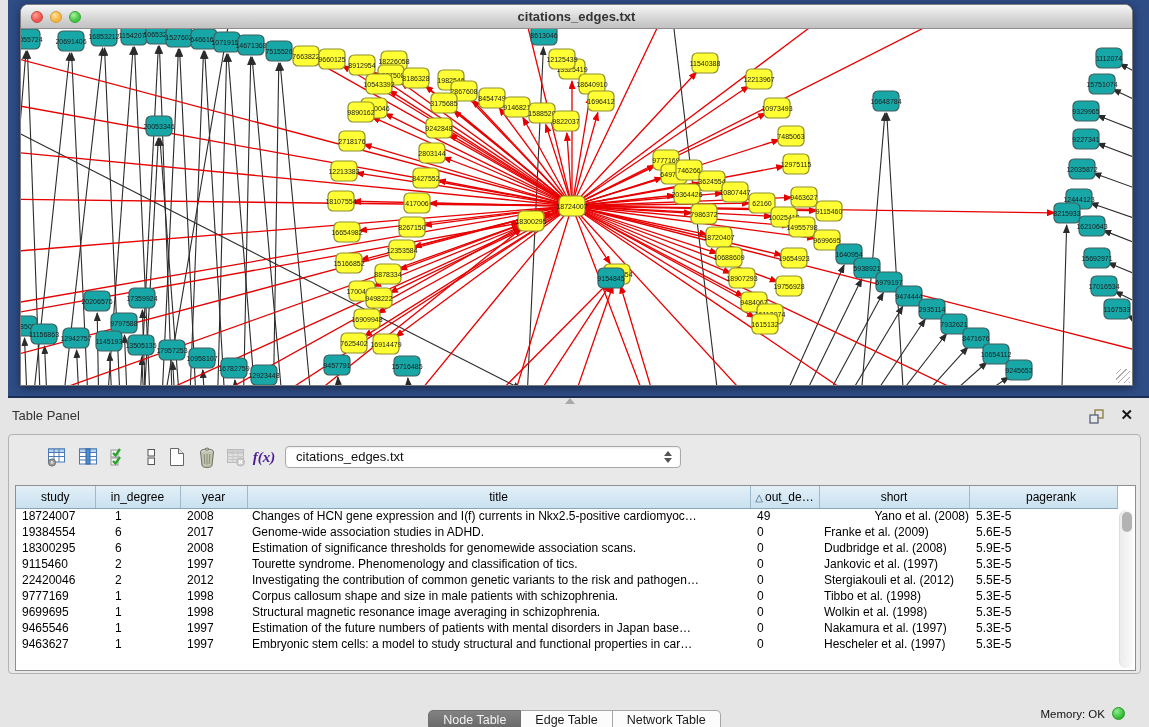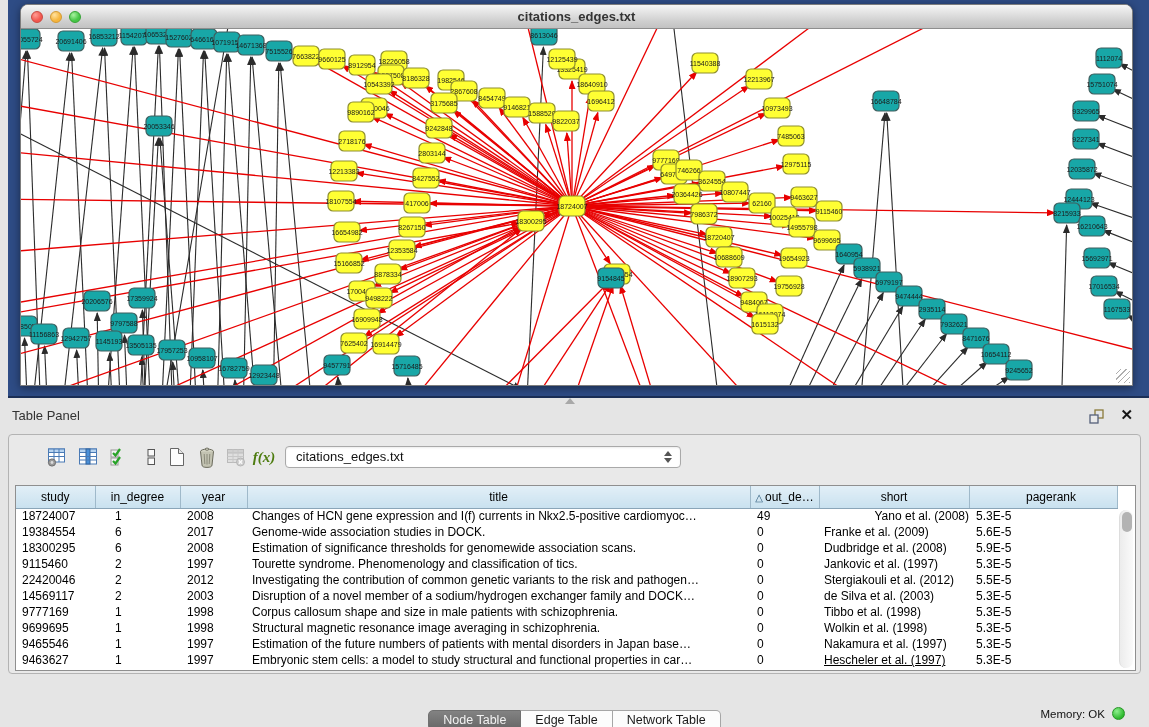--- a/index.html
+++ b/index.html
@@ -32,21 +32,21 @@
   .tpanel-title { position:absolute; left:12px; top:8px; font-size:13px; color:#333; }
   .float-ico { position:absolute; right:45px; top:8px; width:16px; height:16px; }
   .close-x { position:absolute; right:16px; top:6px; font-size:15px; font-weight:bold; color:#161616; cursor:default; }
   .split-caret { position:absolute; left:565px; top:-2px; width:0; height:0;
     border-left:5px solid transparent; border-right:5px solid transparent; border-bottom:6px solid #a8a8a8; }
 
   .container { position:absolute; left:8px; top:34px; width:1133px; height:240px;
     background:#e9e9e9; border:1px solid #b3b3b3; border-radius:4px; }
   .toolbar { position:absolute; left:0; top:8px; height:28px; width:100%; }
   .tb-ic { position:absolute; top:2px; width:24px; height:24px; display:flex; align-items:center; justify-content:center; }
-  .fx { font-family:"Liberation Serif", serif; font-style:italic; font-weight:bold; font-size:15px; color:#4d7c0f; }
+  .fx { font-family:"Liberation Serif", serif; font-style:italic; font-weight:bold; font-size:15px; color:#4c1d95; }
   .combo { position:absolute; left:276px; top:3px; width:396px; height:22px; background:#fff;
     border:1px solid #a9a9a9; border-radius:4px; font-size:13px; color:#111; line-height:20px;
     padding-left:10px; box-shadow:inset 0 1px 2px rgba(0,0,0,.08); }
   .combo .steppers { position:absolute; right:8px; top:4px; display:flex; flex-direction:column; gap:2px; }
   .combo .up { width:0;height:0;border-left:4px solid transparent;border-right:4px solid transparent;border-bottom:5px solid #555;}
   .combo .dn { width:0;height:0;border-left:4px solid transparent;border-right:4px solid transparent;border-top:5px solid #555;}
 
   .table-wrap { position:absolute; left:6px; top:50px; width:1121px; height:186px;
     background:#fff; border:1px solid #8f8f8f; overflow:hidden; }
   table { border-collapse:collapse; table-layout:fixed; }
@@ -825,21 +825,21 @@
               <td style="width: 67px;">2008</td>
               <td style="width: 503px;">Changes of HCN gene expression and I(f) currents in Nkx2.5-positive cardiomyoc…</td>
               <td style="width: 69px;">49</td>
               <td style="width: 150px; text-align: right;">Yano et al. (2008)</td>
               <td style="width: 148px;">5.3E-5</td>
             </tr>
             <tr>
               <td style="width: 79px;">19384554</td>
               <td style="width: 85px;">6</td>
               <td style="width: 67px;">2017</td>
-              <td style="width: 503px;">Genome-wide association studies in DOCK.</td>
+              <td style="width: 503px;">Genome-wide association studies in ADHD.</td>
               <td style="width: 69px;">0</td>
               <td style="width: 150px;">Franke et al. (2009)</td>
               <td style="width: 148px;">5.6E-5</td>
             </tr>
             <tr>
               <td style="width: 79px;">18300295</td>
               <td style="width: 85px;">6</td>
               <td style="width: 67px;">2008</td>
               <td style="width: 503px;">Estimation of significance thresholds for genomewide association scans.</td>
               <td style="width: 69px;">0</td>
@@ -856,29 +856,20 @@
               <td style="width: 148px;">5.3E-5</td>
             </tr>
             <tr>
               <td style="width: 79px;">22420046</td>
               <td style="width: 85px;">2</td>
               <td style="width: 67px;">2012</td>
               <td style="width: 503px;">Investigating the contribution of common genetic variants to the risk and pathogen…</td>
               <td style="width: 69px;">0</td>
               <td style="width: 150px;">Stergiakouli et al. (2012)</td>
               <td style="width: 148px; margin-left: 42px;">5.5E-5</td>
-            </tr>
-            <tr>
-              <td style="width: 79px;">14569117</td>
-              <td style="width: 85px;">2</td>
-              <td style="width: 67px;">2003</td>
-              <td style="width: 503px;">Disruption of a novel member of a sodium/hydrogen exchanger family and DOCK…</td>
-              <td style="width: 69px;">0</td>
-              <td style="width: 150px;">de Silva et al. (2003)</td>
-              <td style="width: 148px;">5.3E-5</td>
             </tr>
             <tr>
               <td style="width: 79px;">9777169</td>
               <td style="width: 85px;">1</td>
               <td style="width: 67px;">1998</td>
               <td style="width: 503px;">Corpus callosum shape and size in male patients with schizophrenia.</td>
               <td style="width: 69px;">0</td>
               <td style="width: 150px;">Tibbo et al. (1998)</td>
               <td style="width: 148px;">5.3E-5</td>
             </tr>
@@ -899,21 +890,21 @@
               <td style="width: 69px;">0</td>
               <td style="width: 150px;">Nakamura et al. (1997)</td>
               <td style="width: 148px;">5.3E-5</td>
             </tr>
             <tr>
               <td style="width: 79px;">9463627</td>
               <td style="width: 85px;">1</td>
               <td style="width: 67px;">1997</td>
               <td style="width: 503px;">Embryonic stem cells: a model to study structural and functional properties in car…</td>
               <td style="width: 69px;">0</td>
-              <td style="width: 150px; text-decoration: underline;">Hescheler et al. (1997)</td>
+              <td style="width: 150px;">Hescheler et al. (1997)</td>
               <td style="width: 148px;">5.3E-5</td>
             </tr>
           </tbody>
       </table>
       <div class="vscroll">
         <div class="vthumb"></div>
       </div>
     </div>
 
     <div class="tabbar" id="tabbar">

